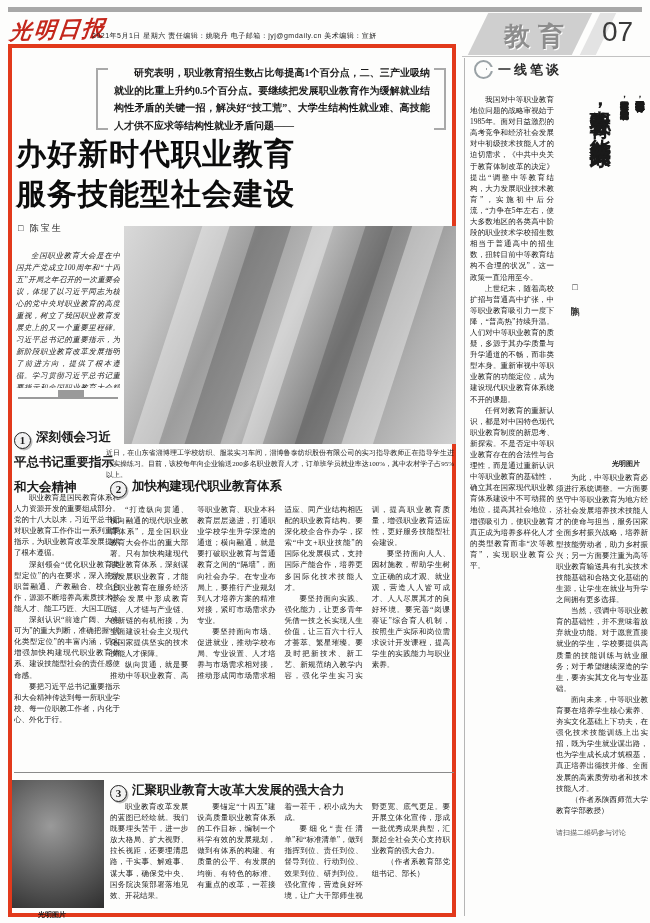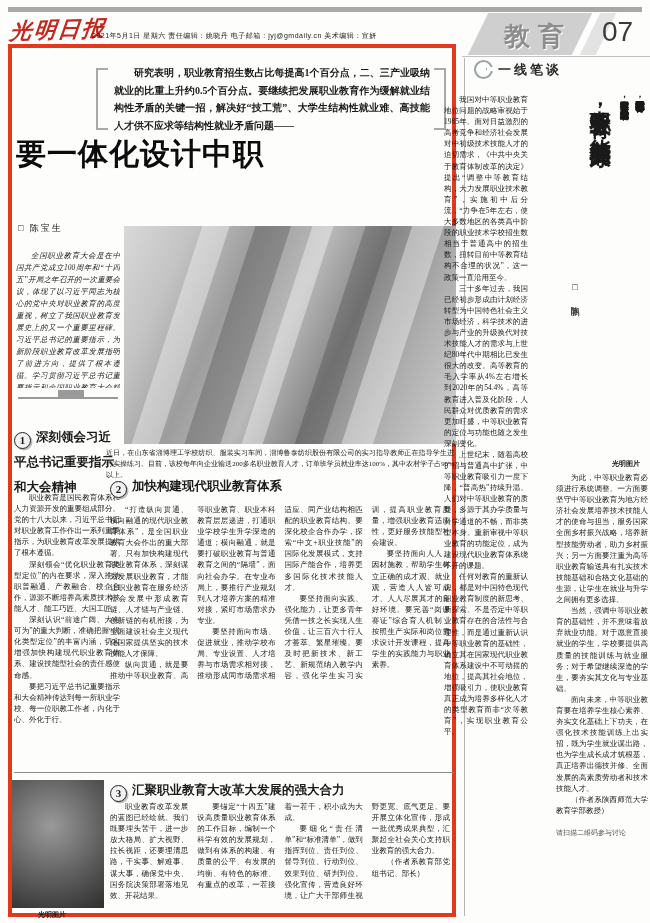--- a/index.html
+++ b/index.html
@@ -64,21 +64,21 @@
         background:radial-gradient(circle at 42% 36%,#9a9a9a 0%,#5d5d5d 55%,#2e2e2e 100%);}
   #bottom-photo-credit{left:38px;top:910px;font-size:7px;font-weight:bold;}
   
   #side-vline{left:464px;top:58px;width:1px;height:858px;background:#b5b5b5;}
   #side-tag{left:474px;top:60px;display:flex;align-items:center;gap:5px;}
   #g-ring{position:relative;width:15px;height:15px;border:2.5px solid #9aa2a6;border-radius:50%;}
   #g-ring::after{content:"";position:absolute;right:-3px;top:5px;width:7px;height:4px;background:#fdfdfc;}
   #g-ring::before{content:"";position:absolute;right:-1px;top:6px;width:6px;height:2px;background:#9aa2a6;}
   #side-tag-label{font-size:13px;font-weight:bold;letter-spacing:3px;color:#2b2b2b;
         font-family:Liberation Mono, monospace;}
-  #side-col1{left:444px;top:94px;width:84px;height:822px;overflow:hidden;}
+  #side-col1{left:470px;top:94px;width:84px;height:822px;overflow:hidden;}
   #vert-cluster{left:556px;top:94px;width:92px;height:376px;writing-mode:vertical-rl;overflow:hidden;}
   .v-sub{font-size:9px;font-weight:bold;line-height:1.6;margin:0 1px;}
   #v-headline{font-size:21px;font-weight:bold;line-height:1.3;letter-spacing:1px;margin:0 4px;}
   #v-byline{font-size:9px;padding-top:188px;margin:0 5px;letter-spacing:2px;}
   #side-col2{left:556px;top:472px;width:92px;height:444px;overflow:hidden;}
   #side-col2 .footer-note{font-size:7px;color:#555;text-indent:0;margin-top:12px;}
 </style>
 </head>
 <body>
 
@@ -93,21 +93,22 @@
   <div class="abs" id="page-number">07</div>
   <div class="abs" id="banner-underline"></div>
 
   <div class="abs" id="red-box"></div>
 
   <div class="abs bracket" id="bracket-l"></div>
   <div class="abs bracket" id="bracket-r"></div>
   <div class="abs" id="lede">研究表明，职业教育招生数占比每提高1个百分点，二、三产业吸纳就业的比重上升约0.5个百分点。要继续把发展职业教育作为缓解就业结构性矛盾的关键一招，解决好“技工荒”、大学生结构性就业难、高技能人才供不应求等结构性就业矛盾问题——</div>
 
   <div class="abs" id="main-headline">
-    <div>要一体化设计中职</div>
+    <div>办好新时代职业教育</div>
+    <div>服务技能型社会建设</div>
   </div>
   <div class="abs" id="main-byline">□ 陈宝生</div>
 
   <div class="abs" id="intro-col">全国职业教育大会是在中国共产党成立100周年和“十四五”开局之年召开的一次重要会议，体现了以习近平同志为核心的党中央对职业教育的高度重视，树立了我国职业教育发展史上的又一个重要里程碑。习近平总书记的重要指示，为新阶段职业教育改革发展指明了前进方向，提供了根本遵循。学习贯彻习近平总书记重要指示和全国职业教育大会精神，是当前和今后一个时期职业教育战线的重要政治任务。</div>
   <div class="abs" id="intro-step"></div>
   <div class="abs" id="intro-divider"></div>
 
   <div class="abs" id="sec1-head">
     <span class="num-badge">1</span><span class="sec-title">深刻领会习近平总书记重要指示和大会精神</span>
   </div>
@@ -155,21 +156,20 @@
   <div class="abs" id="bottom-photo-credit">光明图片</div>
 
   <div class="abs" id="side-vline"></div>
   <div class="abs" id="side-tag">
     <span id="g-ring"></span>
     <span id="side-tag-label">一线笔谈</span>
   </div>
 
   <div class="abs bodytext" id="side-col1">
     <p>我国对中等职业教育地位问题的战略审视始于1985年。面对日益激烈的高考竞争和经济社会发展对中初级技术技能人才的迫切需求，《中共中央关于教育体制改革的决定》提出“调整中等教育结构，大力发展职业技术教育”，实施初中后分流，“力争在5年左右，使大多数地区的各类高中阶段的职业技术学校招生数相当于普通高中的招生数，扭转目前中等教育结构不合理的状况”，这一政策一直沿用至今。</p>
-    <p>三十多年过去，我国已经初步形成由计划经济转型为中国特色社会主义市场经济，科学技术的进步与产业的升级换代对技术技能人才的需求与上世纪80年代中期相比已发生很大的改变。高等教育的毛入学率从4%左右增长到2020年的54.4%，高等教育进入普及化阶段，人民群众对优质教育的需求更加旺盛，中等职业教育的定位与功能也随之发生深刻变化。</p>
     <p>上世纪末，随着高校扩招与普通高中扩张，中等职业教育吸引力一度下降，“普高热”持续升温。人们对中等职业教育的质疑，多源于其办学质量与升学通道的不畅，而非类型本身。重新审视中等职业教育的功能定位，成为建设现代职业教育体系绕不开的课题。</p>
     <p>任何对教育的重新认识，都是对中国特色现代职业教育制度的新思考、新探索。不是否定中等职业教育存在的合法性与合理性，而是通过重新认识中等职业教育的基础性，确立其在国家现代职业教育体系建设中不可动摇的地位，提高其社会地位，增强吸引力，使职业教育真正成为培养多样化人才的类型教育而非“次等教育”，实现职业教育公平。</p>
   </div>
 
   <div class="abs" id="vert-cluster">
     <div class="v-sub">中等职业教育是我国高中阶段与普通高中教育同等重要的类型教育，</div>
     <div class="v-sub">与普通高中教育不同，它肩负着就业与升学的双重使命——</div>
     <div id="v-headline">中等职业教育，能培养什么样的人才？</div>
     <div id="v-byline">□ 陈鹏</div>
   </div>

